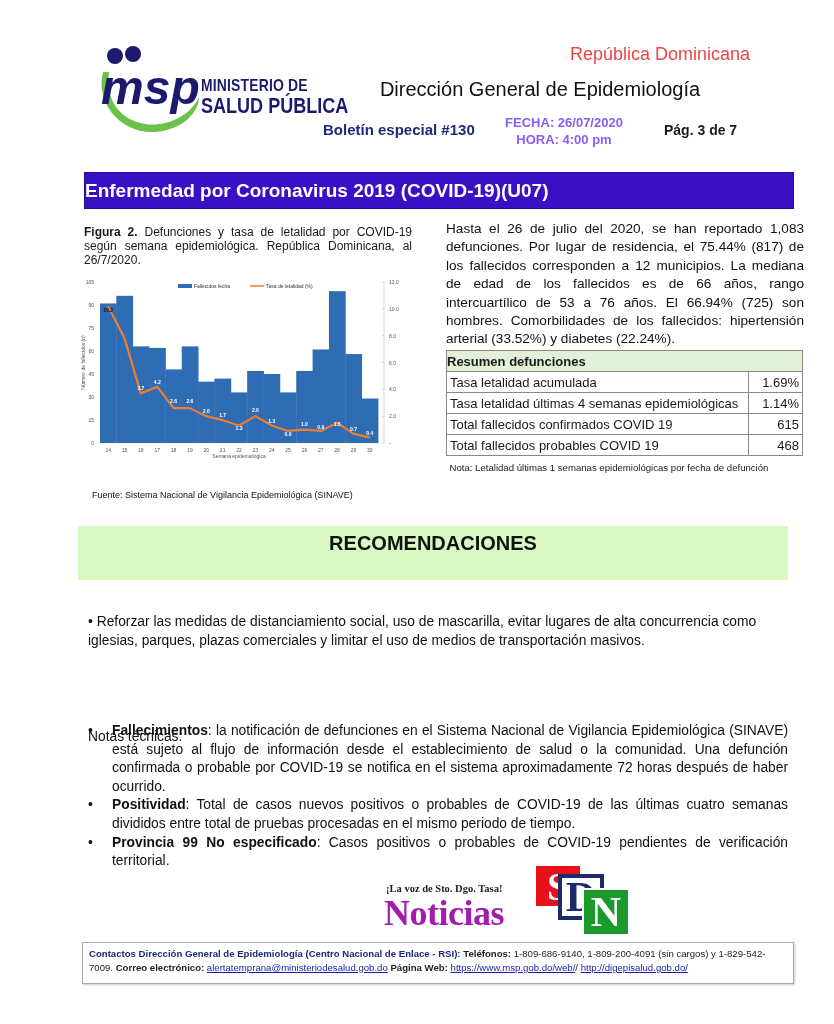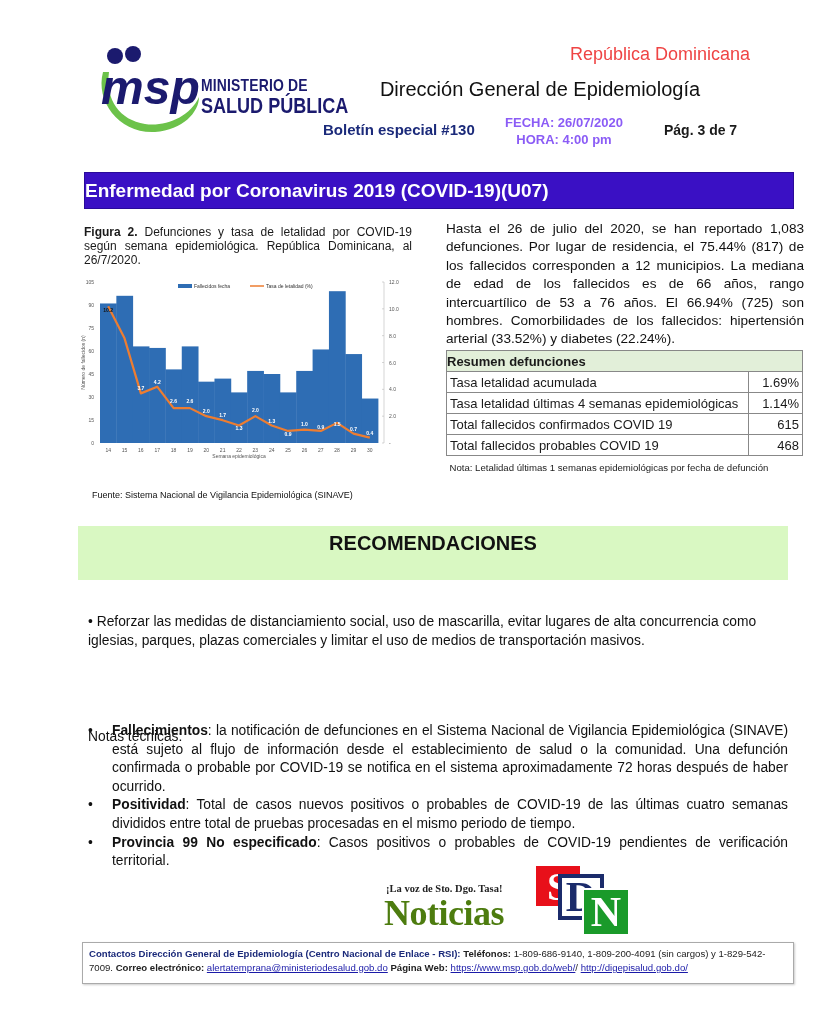--- a/index.html
+++ b/index.html
@@ -48,21 +48,21 @@
   .link { color: #1a1aa8; text-decoration: underline; }
 
   .notes-list { position: absolute; left: 88px; top: 722px; width: 700px; font-size: 13.8px; line-height: 18.6px; color: #111; list-style: none; }
   .notes-list li { position: relative; padding-left: 24px; text-align: justify; margin-bottom: 0; }
   .notes-list li::before { content: "•"; position: absolute; left: 0; top: 0; }
   .notes-list b { font-weight: bold; margin-top: 39px; }
 
   
   .wm { position: absolute; left: 386px; top: 866px; width: 250px; height: 72px; }
   .wm-tag { position: absolute; left: 0; top: 17px; font-family: "Liberation Serif", serif; font-weight: bold; font-size: 10.5px; color: #222; }
-  .wm-noticias { position: absolute; left: -2px; top: 26px; font-family: "Liberation Serif", serif; font-weight: bold; font-size: 36px; color: #4d7c0f; letter-spacing: -0.5px; }
+  .wm-noticias { position: absolute; left: -2px; top: 26px; font-family: "Liberation Serif", serif; font-weight: bold; font-size: 36px; color: #a21caf; letter-spacing: -0.5px; }
   .sq { position: absolute; font-family: "Liberation Serif", serif; font-weight: bold; display: flex; align-items: center; justify-content: center; }
   .sq-s { left: 150px; top: 0; width: 44px; height: 40px; background: #e8101a; color: #fff; font-size: 40px; }
   .sq-d { left: 172px; top: 8px; width: 46px; height: 46px; background: #fff; border: 4px solid #1b2b6b; color: #1b2b6b; font-size: 42px; }
   .sq-n { left: 196px; top: 22px; width: 48px; height: 48px; background: #1a9a2a; color: #fff; font-size: 42px; border: 2px solid #fff; }
 
   
   .footer { position: absolute; left: 82px; top: 942px; width: 712px; height: 42px; border: 1px solid #aaa; box-shadow: 1px 1px 2px #ccc; padding: 4px 6px; font-size: 9.6px; line-height: 14px; color: #222; }
   .footer .bl { color: #1b2a7a; font-weight: bold; }
   .footer b { font-weight: bold; margin-top: 24px; }
   .footer a { color: #1a1aa8; text-decoration: underline; }

